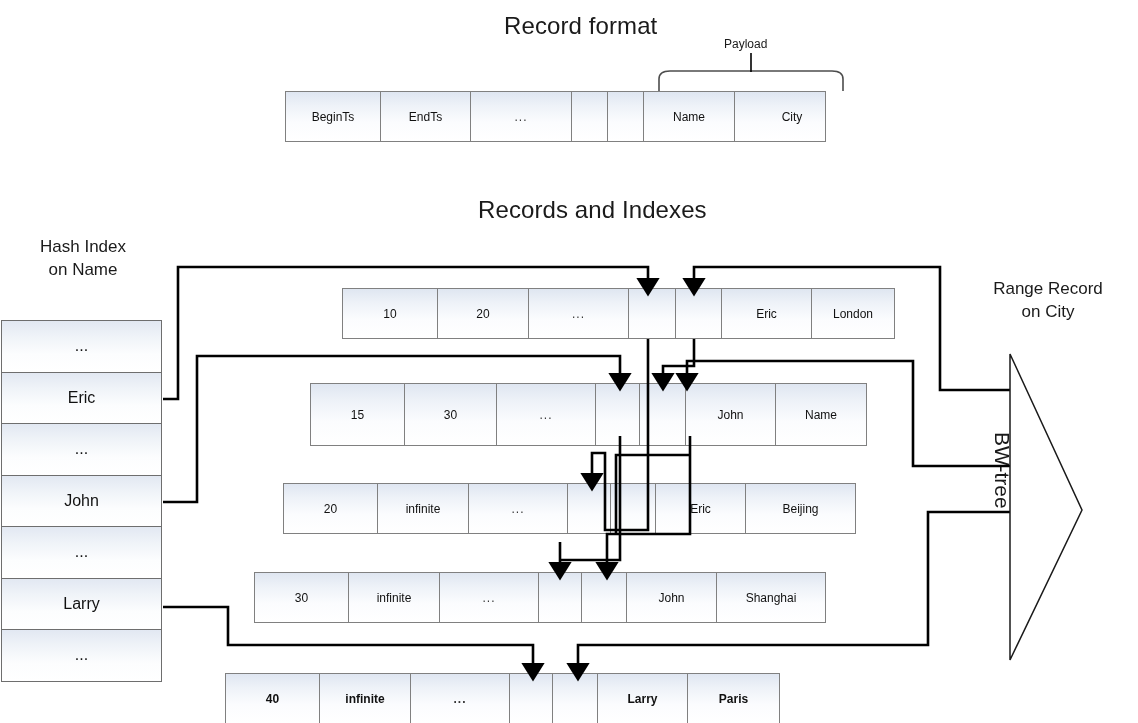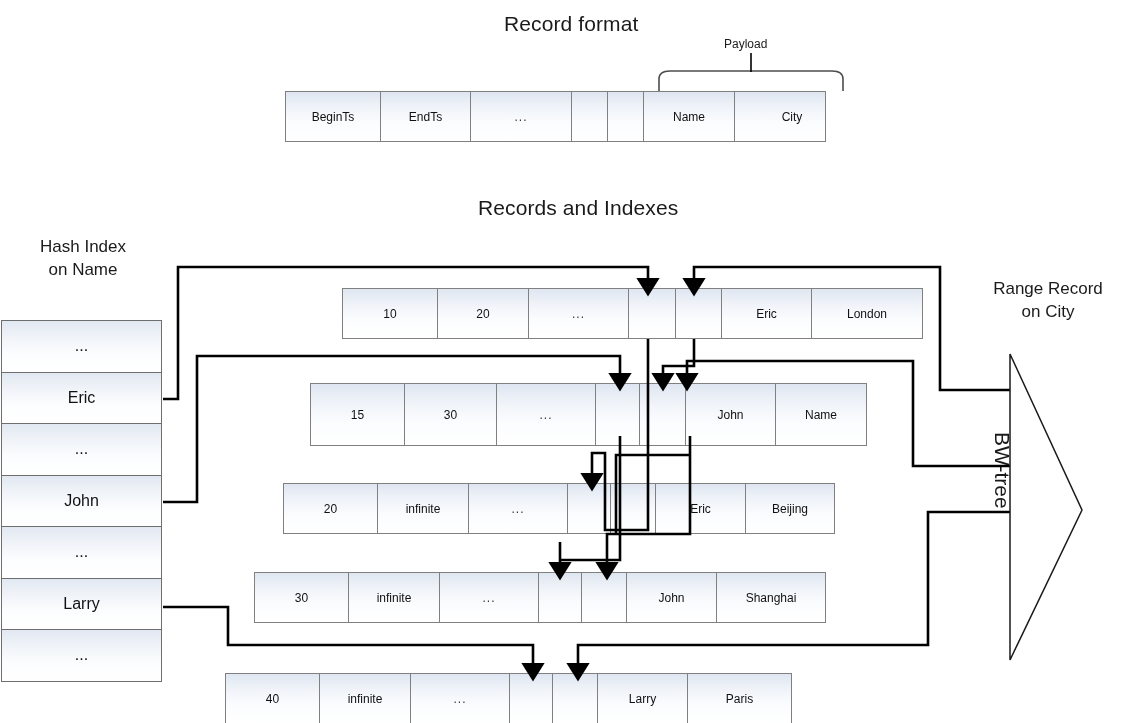--- a/index.html
+++ b/index.html
@@ -16,21 +16,21 @@
     position: relative;
     width: 1138px;
     height: 723px;
     overflow: hidden;
     background: #ffffff;
   }
 
   
   .title {
     position: absolute;
-    font-size: 21px;
+    font-size: 24px;
     color: #1a1a1a;
     white-space: nowrap;
     letter-spacing: 0.1px;
   }
   .side-title {
     position: absolute;
     font-size: 17px;
     color: #1a1a1a;
     text-align: center;
     line-height: 1.35;
@@ -174,57 +174,57 @@
   <div id="bwtree-label">BW-tree</div>
 
   <div id="records-layer">
       <div class="record-row" style="left: 342px; top: 288px; height: 51px;">
         <div class="cell" style="width: 96px;">10</div>
         <div class="cell" style="width: 92px;">20</div>
         <div class="cell dots" style="width: 101px;">...</div>
         <div class="cell" style="width: 48px;"></div>
         <div class="cell" style="width: 47px;"></div>
         <div class="cell" style="width: 91px;">Eric</div>
-        <div class="cell" style="width: 112px;">London</div>
+        <div class="cell" style="width: 84px;">London</div>
       </div>
       <div class="record-row" style="left: 310px; top: 383px; height: 63px;">
         <div class="cell" style="width: 95px;">15</div>
         <div class="cell" style="width: 93px;">30</div>
         <div class="cell dots" style="width: 100px;">...</div>
         <div class="cell" style="width: 45px;"></div>
         <div class="cell" style="width: 47px;"></div>
         <div class="cell" style="width: 91px;">John</div>
         <div class="cell" style="width: 92px;">Name</div>
       </div>
       <div class="record-row" style="left: 283px; top: 483px; height: 51px;">
         <div class="cell" style="width: 95px;">20</div>
         <div class="cell" style="width: 92px;">infinite</div>
         <div class="cell dots" style="width: 100px;">...</div>
         <div class="cell" style="width: 44px;"></div>
         <div class="cell" style="width: 46px;"></div>
         <div class="cell" style="width: 91px;">Eric</div>
-        <div class="cell" style="width: 90px;">Beijing</div>
+        <div class="cell" style="width: 111px;">Beijing</div>
       </div>
       <div class="record-row" style="left: 254px; top: 572px; height: 51px;">
         <div class="cell" style="width: 95px;">30</div>
         <div class="cell" style="width: 92px;">infinite</div>
         <div class="cell dots" style="width: 100px;">...</div>
         <div class="cell" style="width: 44px;"></div>
         <div class="cell" style="width: 46px;"></div>
         <div class="cell" style="width: 91px;">John</div>
         <div class="cell" style="width: 110px;">Shanghai</div>
       </div>
-      <div class="record-row" style="left: 225px; top: 673px; height: 51px;">
+      <div class="record-row" style="left: 225px; top: 673px; height: 51px; font-weight: bold;">
         <div class="cell" style="width: 95px;">40</div>
         <div class="cell" style="width: 92px;">infinite</div>
         <div class="cell dots" style="width: 100px;">...</div>
         <div class="cell" style="width: 44px;"></div>
         <div class="cell" style="width: 46px;"></div>
         <div class="cell" style="width: 91px;">Larry</div>
-        <div class="cell" style="width: 105px;">Paris</div>
+        <div class="cell" style="width: 93px;">Paris</div>
       </div>
     </div>
 
   <svg id="wires" viewBox="0 0 1138 723" width="1138" height="723">
     <defs>
       <marker id="ah" markerWidth="9" markerHeight="9" refX="1.2" refY="4.5" orient="auto" markerUnits="strokeWidth">
         <path d="M0,0 L0,9 L7.2,4.5 z" class="arrowhead"></path>
       </marker>
     </defs>
 

